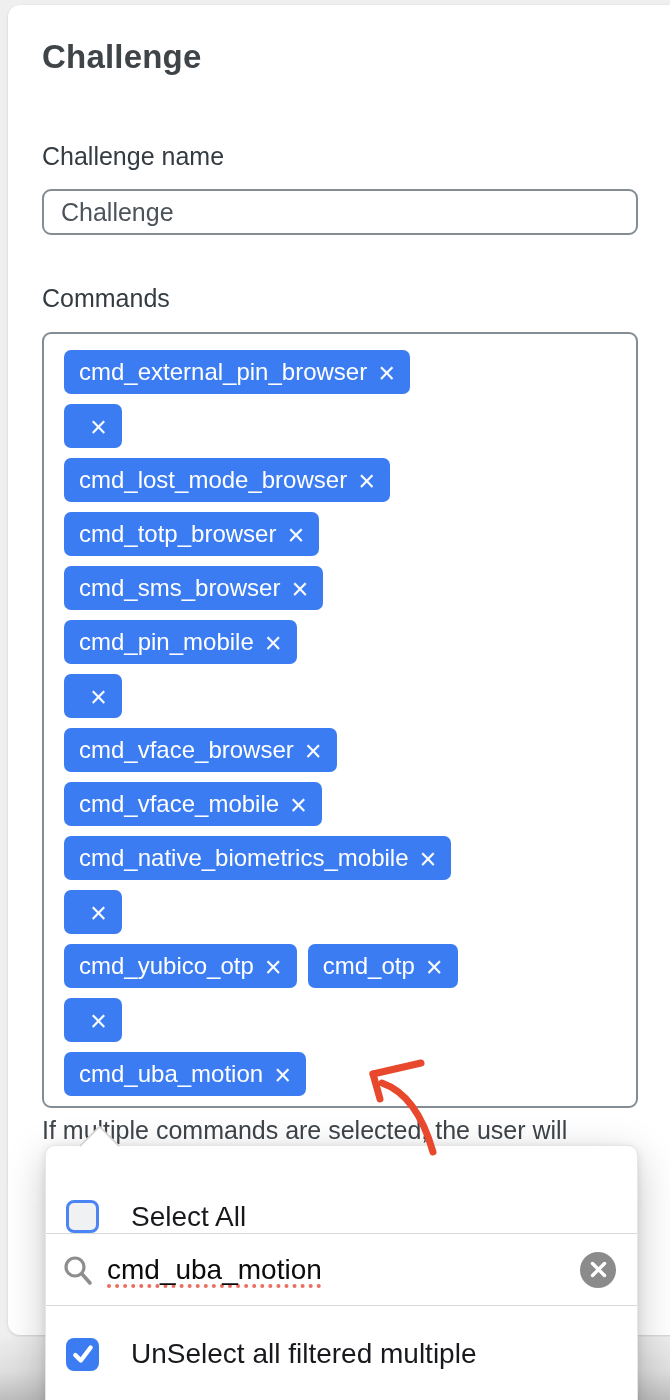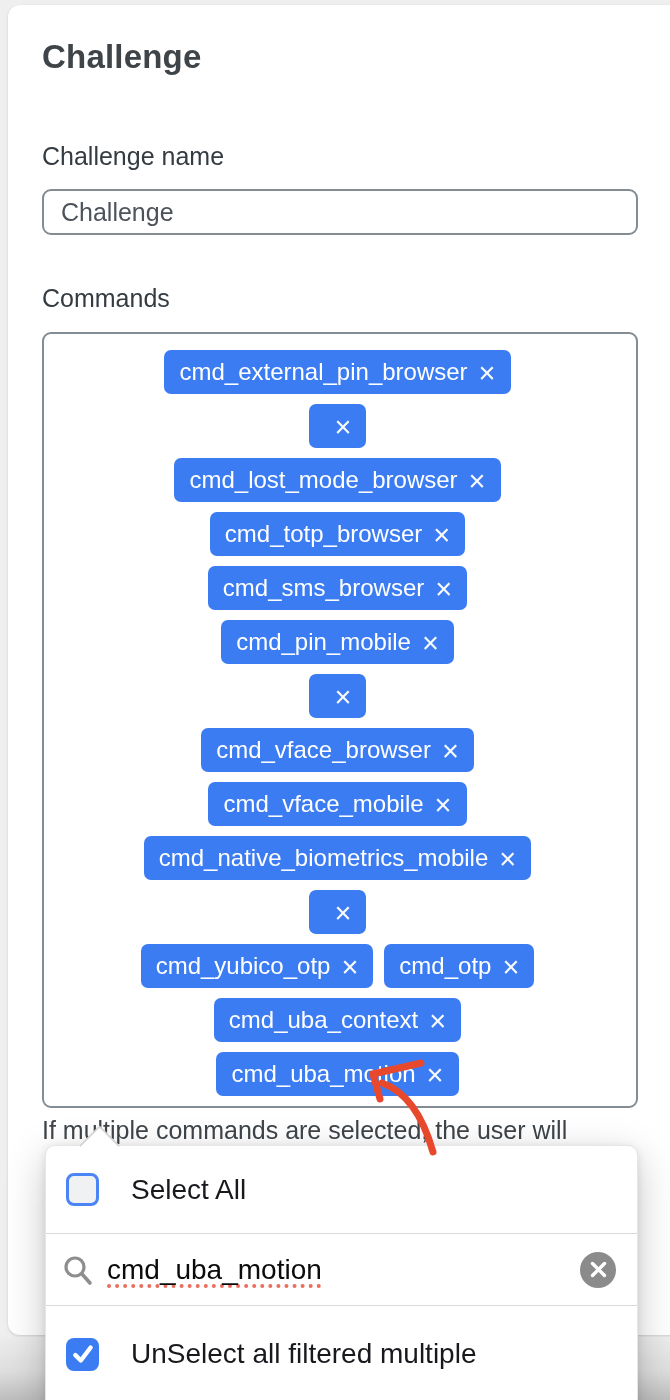--- a/index.html
+++ b/index.html
@@ -26,21 +26,21 @@
     margin-top:18px; height:46px; width:596px;
     border:2px solid #848c93; border-radius:9px;
     font-size:25px; color:#4c535a; line-height:42px;
     padding:0 17px; background:#fff;
   }
   .commands-box {
     margin-top:19px; width:596px; height:776px;
     border:2px solid #848c93; border-radius:9px;
     padding:16px 14px 0 20px; overflow:hidden; background:#fff;
   }
-  .tag-row { display:flex; margin-bottom:10px;justify-content:center; }
+  .tag-row { display:flex; margin-bottom:10px; }
   .tag {
     display:inline-flex; align-items:center; height:44px;
     background:#3b7cf3; color:#ffffff; border-radius:7px;
     padding:0 15px; font-size:24px; margin-right:11px;
     white-space:nowrap;
   }
   .tag-x { margin-left:11px; font-size:29px; line-height:1; position:relative; top:1px; opacity:0.97; }
   .helper {
     margin-top:8px; margin-left:0; font-size:25px; color:#3e4449;
     white-space:nowrap; overflow:hidden;
@@ -57,21 +57,21 @@
     box-shadow:0 12px 40px rgba(0,0,0,0.22), 0 2px 8px rgba(0,0,0,0.10);
     z-index:40;
   }
   .caret {
     position:absolute; left:39px; top:-15px; width:29px; height:29px;
     background:#ffffff; transform:rotate(45deg);
     border-left:2px solid #d4d4d4; border-top:2px solid #d4d4d4;
     border-radius:3px 0 0 0;
   }
   .row { display:flex; align-items:center; padding:0 20px; }
-  .row-selectall { height:88px; border-bottom:1px solid #d9d9d9; }
+  .row-selectall { height:88px; border-bottom:1px solid #d9d9d9;align-items:flex-end; }
   .row-search { height:72px; border-bottom:1px solid #d9d9d9; }
   .row-unselect { height:96px; }
   .cb {
     width:33px; height:33px; border-radius:8px; flex:0 0 33px;
     display:flex; align-items:center; justify-content:center;
   }
   .cb { background:#eff1f3; border:3px solid #4a84f5; }
   .cb .check { display:none; }
   .cb.checked { background:#3b7cf3; border:none; }
   .cb.checked .check { display:block; }
@@ -174,21 +174,20 @@
               <span>cmd_yubico_otp</span>
               <span class="tag-x">×</span>
             </span>
             <span class="tag">
               <span>cmd_otp</span>
               <span class="tag-x">×</span>
             </span>
           </div>
           <div class="tag-row">
             <span class="tag">
-              <span>cmd_uba_context</span>
               <span class="tag-x">×</span>
             </span>
           </div>
           <div class="tag-row">
             <span class="tag">
               <span>cmd_uba_motion</span>
               <span class="tag-x">×</span>
             </span>
           </div>
         </div>

